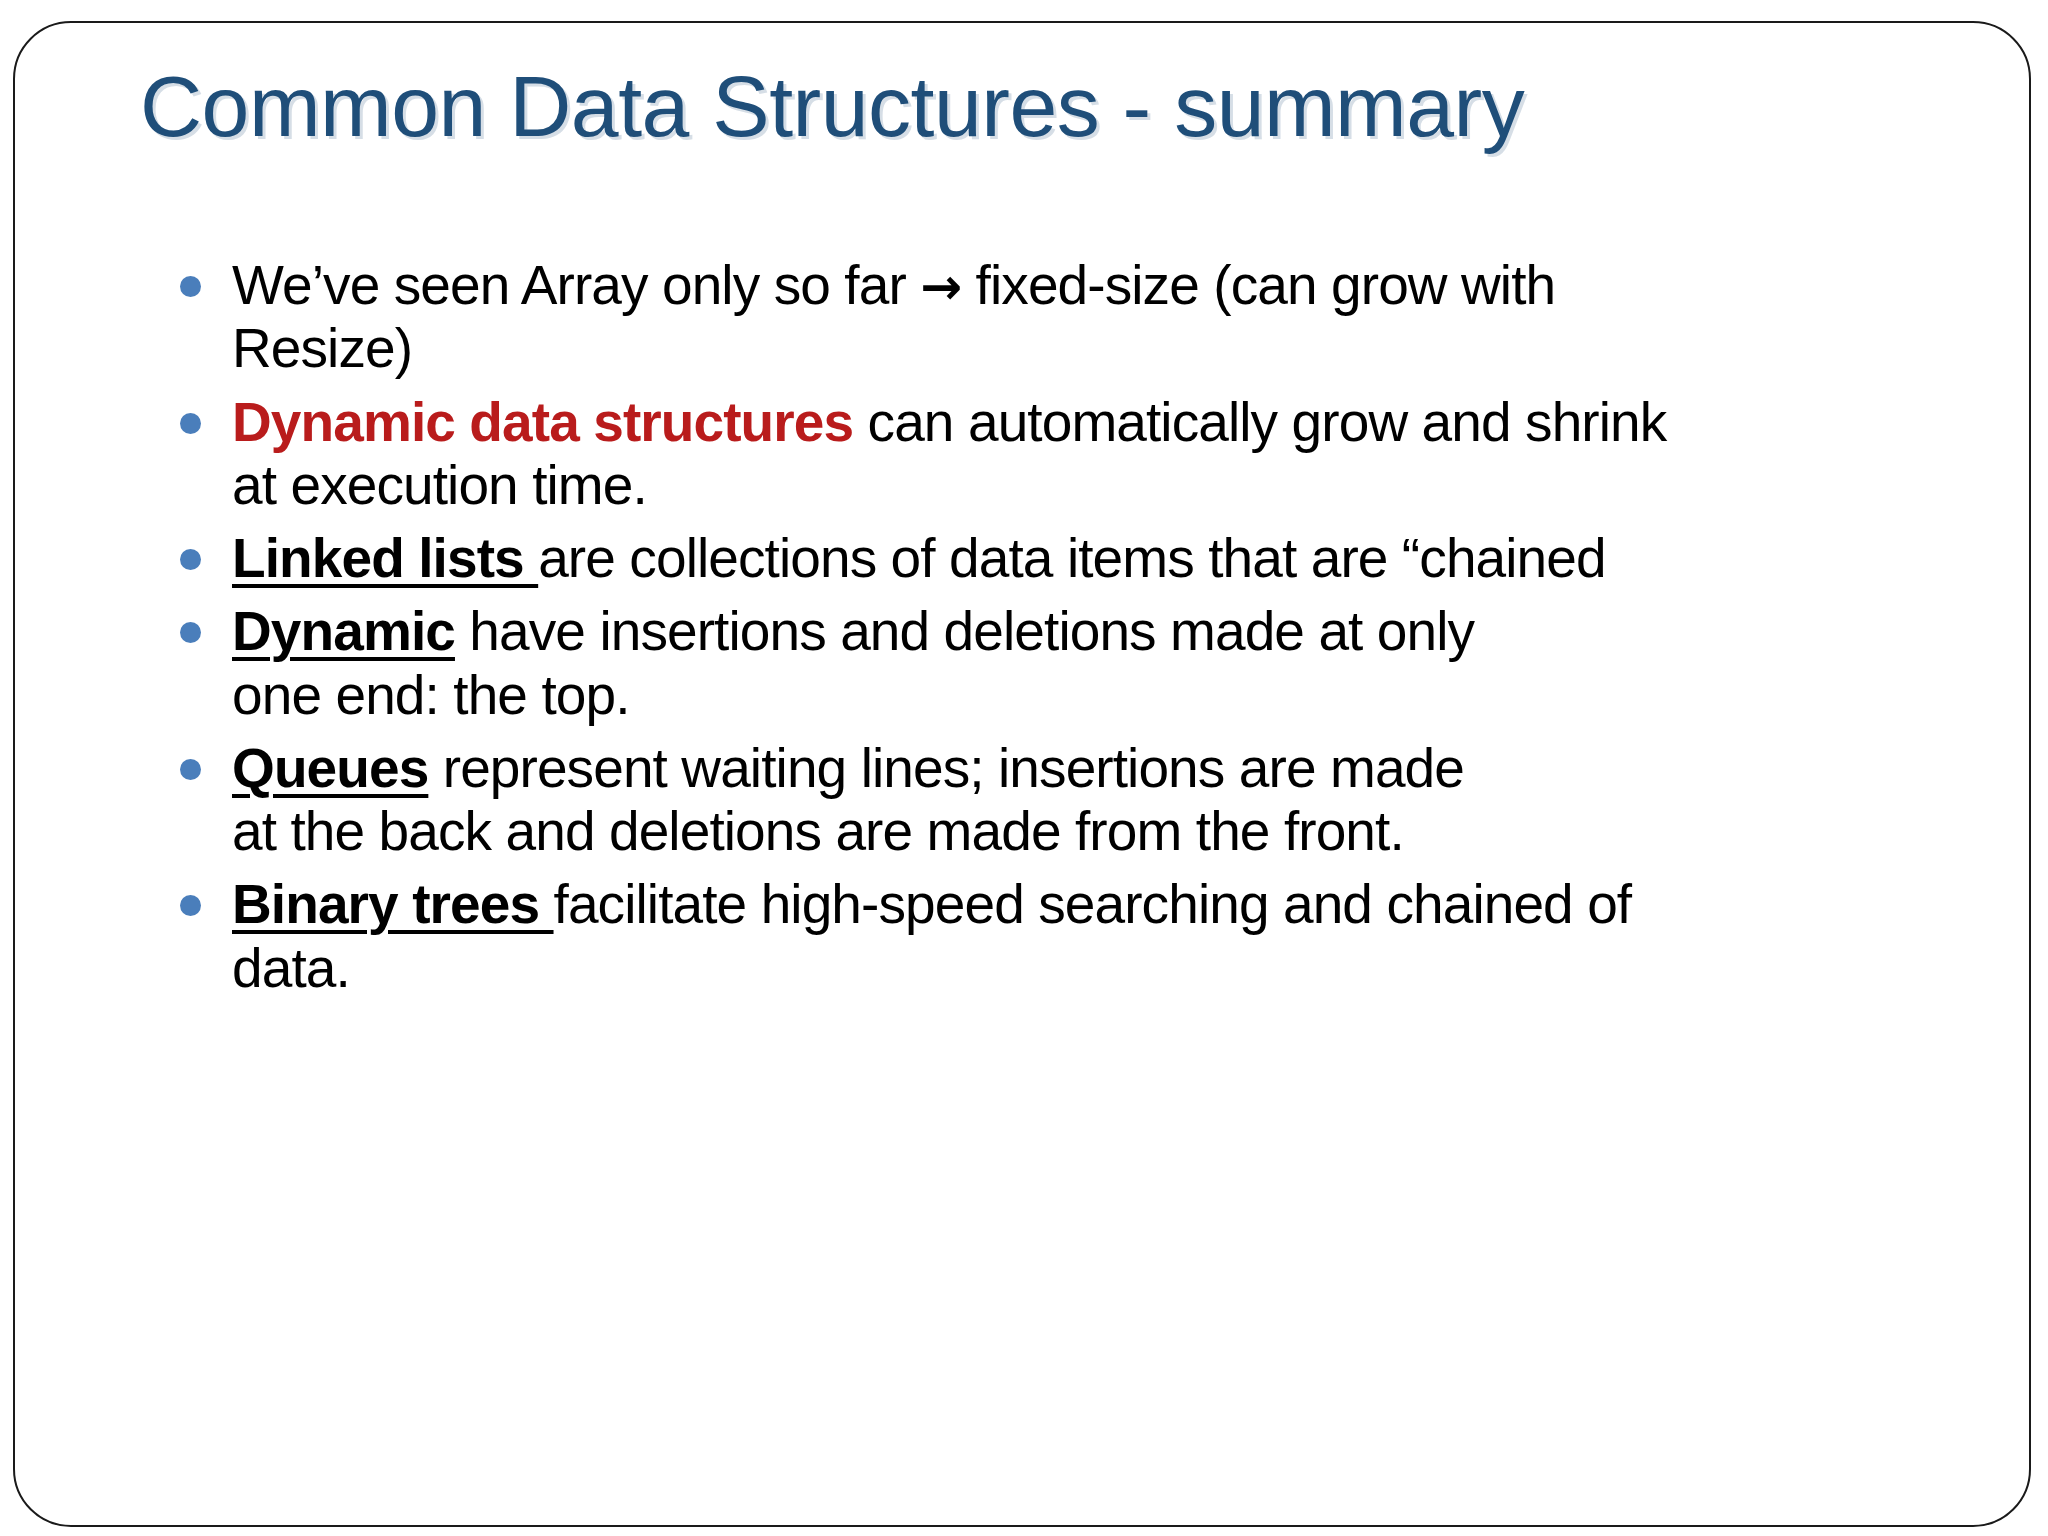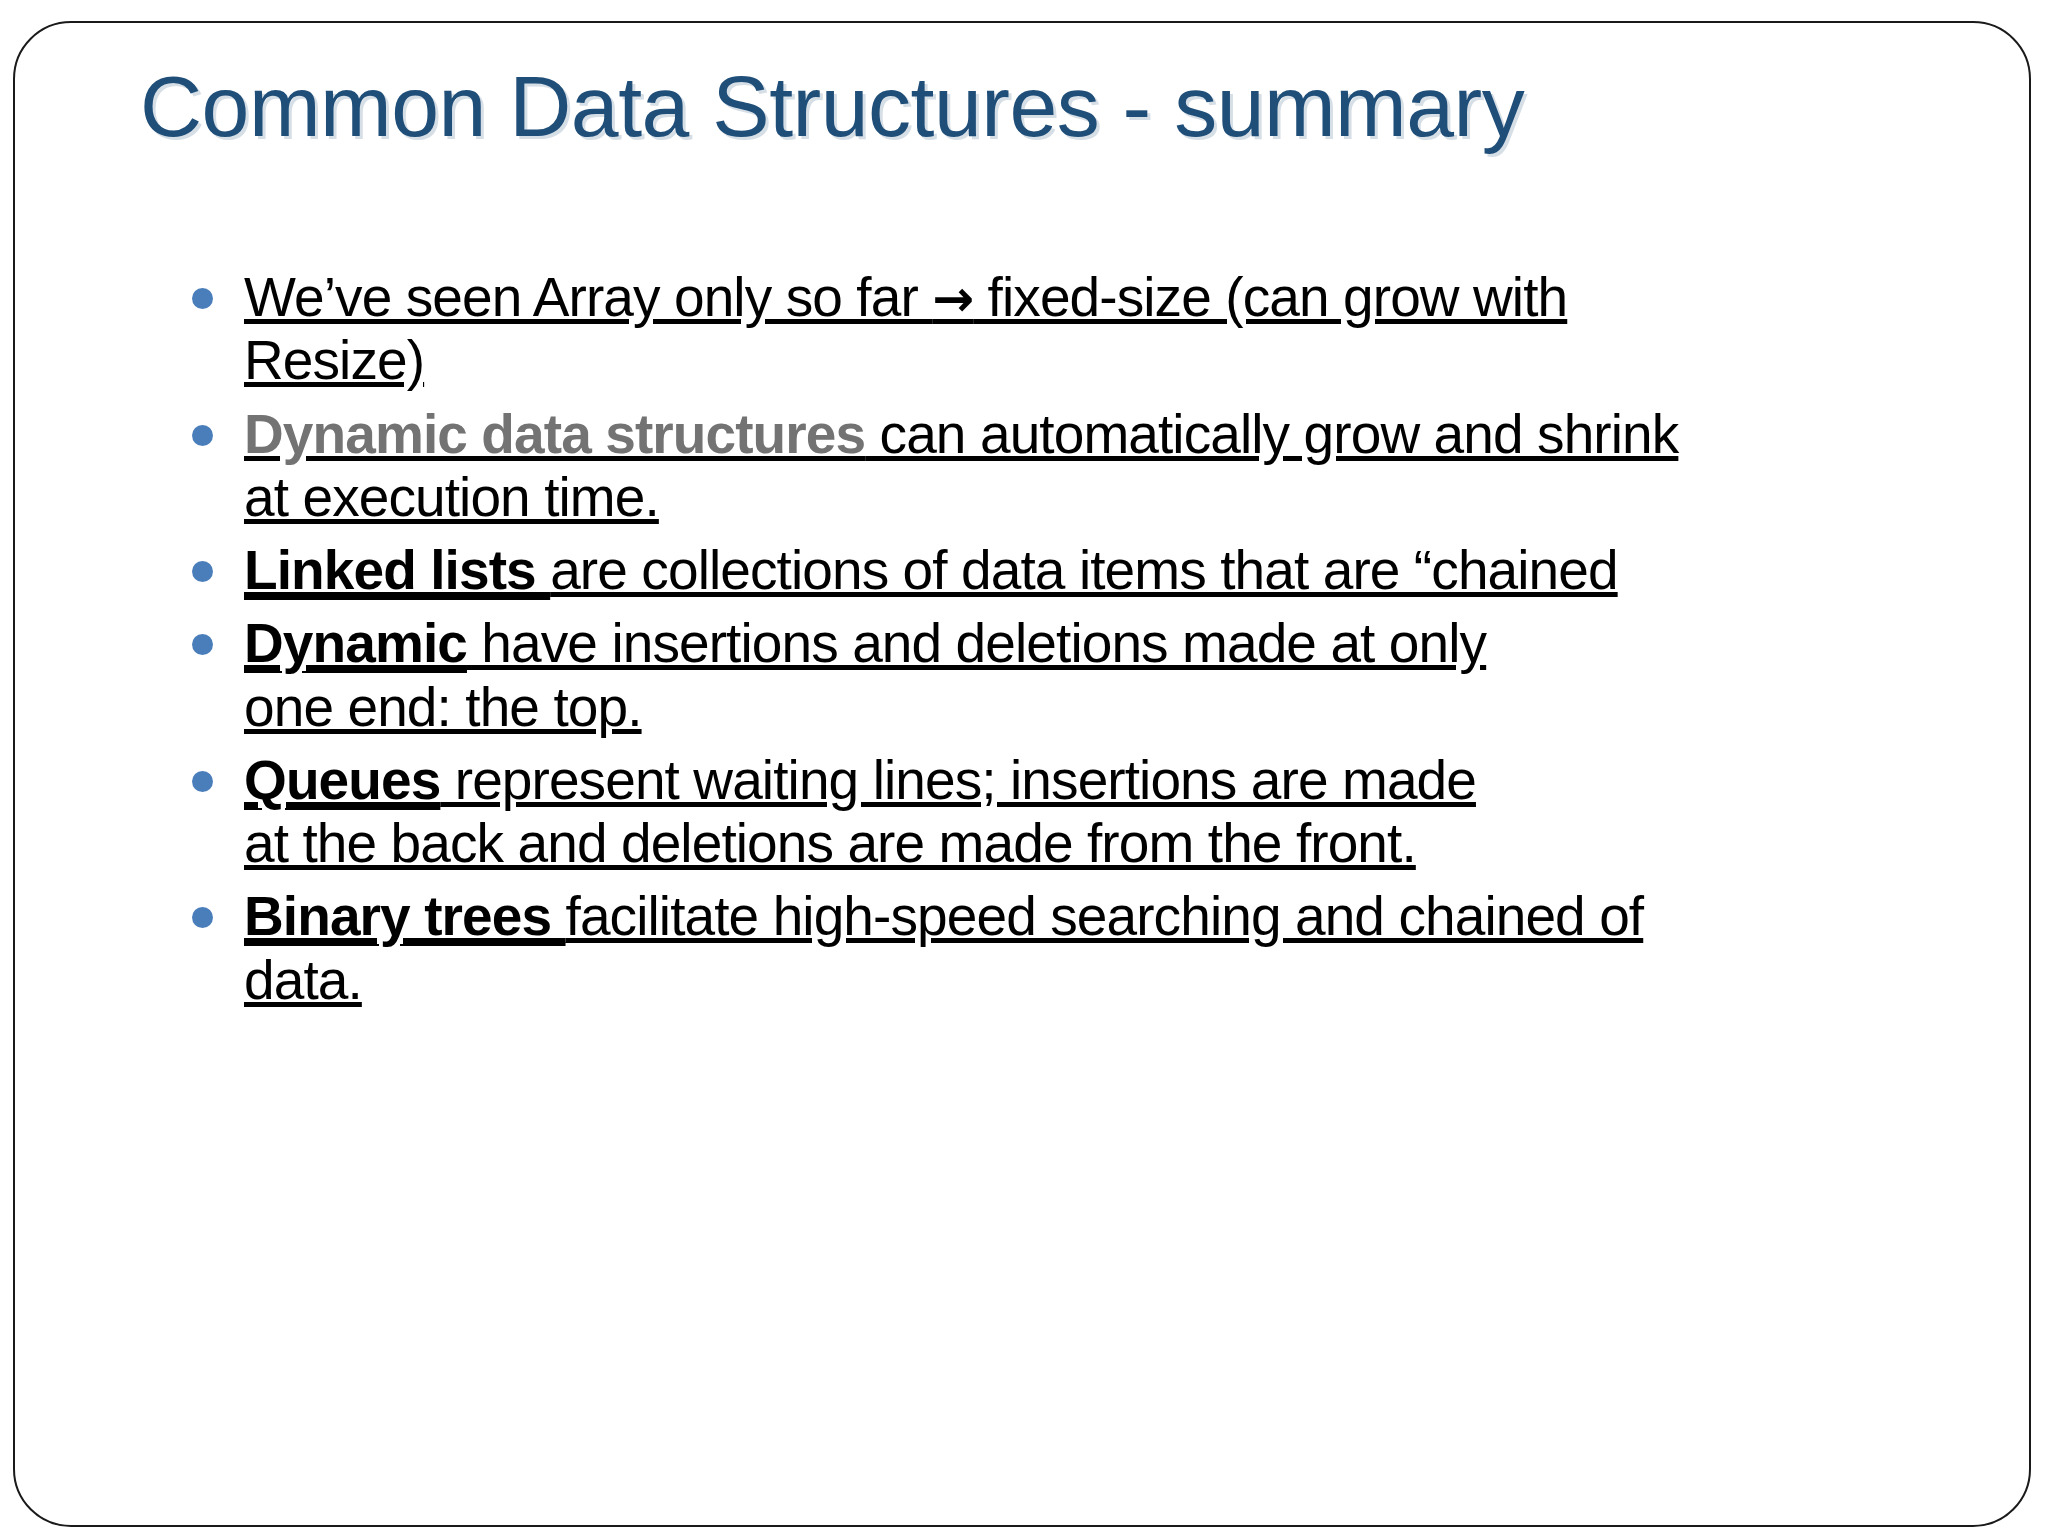--- a/index.html
+++ b/index.html
@@ -56,23 +56,22 @@
 
   .body-area {
     position: absolute;
     left: 160px;
     top: 246px;
     width: 1790px;
   }
 
   ul.bullets {
     list-style: none;
-    margin: 12px;
+    margin: 0;
     padding: 0;
-    text-decoration: underline;
   }
 
   li.bullet-item {
     position: relative;
     padding-left: 72px;
     margin: 0 0 10px 0;
     font-size: 55px;
     line-height: 1.15;
     color: #000000;
     font-weight: 400;
@@ -88,21 +87,21 @@
     height: 21px;
     border-radius: 50%;
     background: #4a7ebb;
   }
 
   .txt {
     display: inline;
   }
 
   .lead-blue {
-    color: #737373;
+    color: #b91c1c;
     font-weight: bold;
   }
 
   .lead-ul {
     font-weight: bold;
     color: #000000;
     text-decoration: underline;
     text-decoration-thickness: 4px;
     text-underline-offset: 7px;
   }

